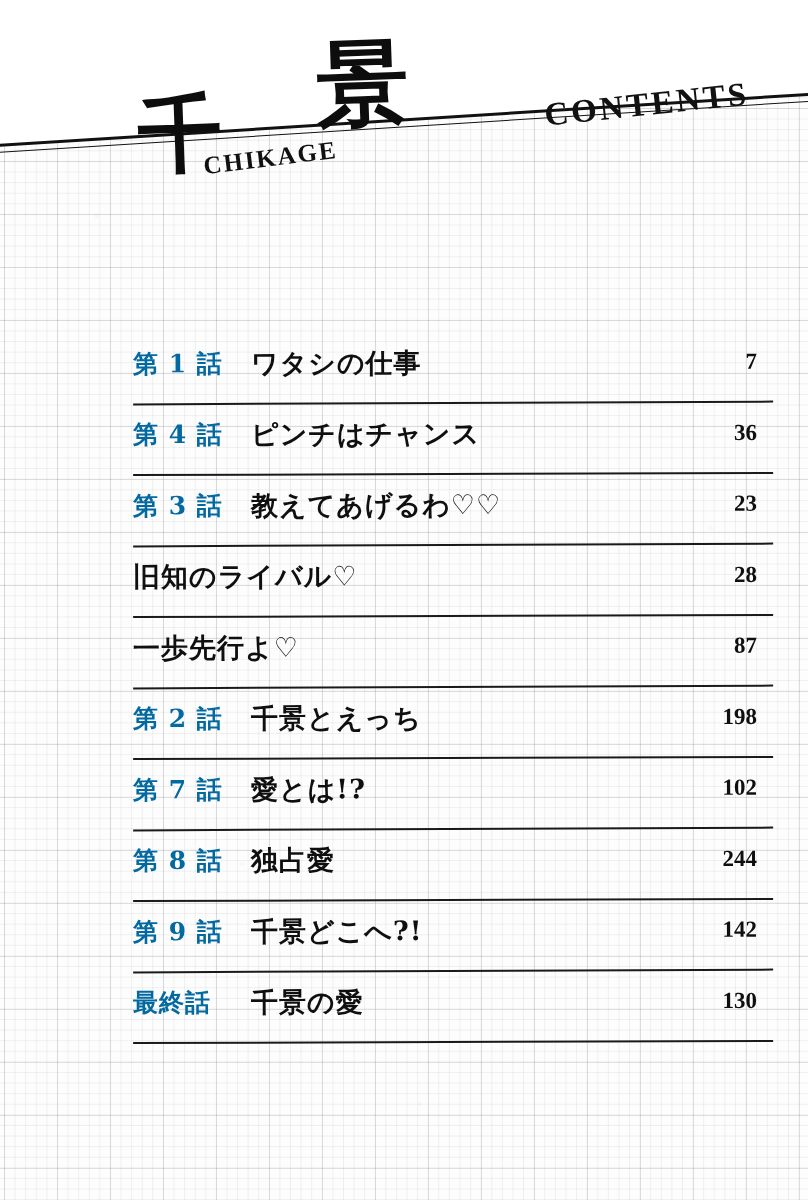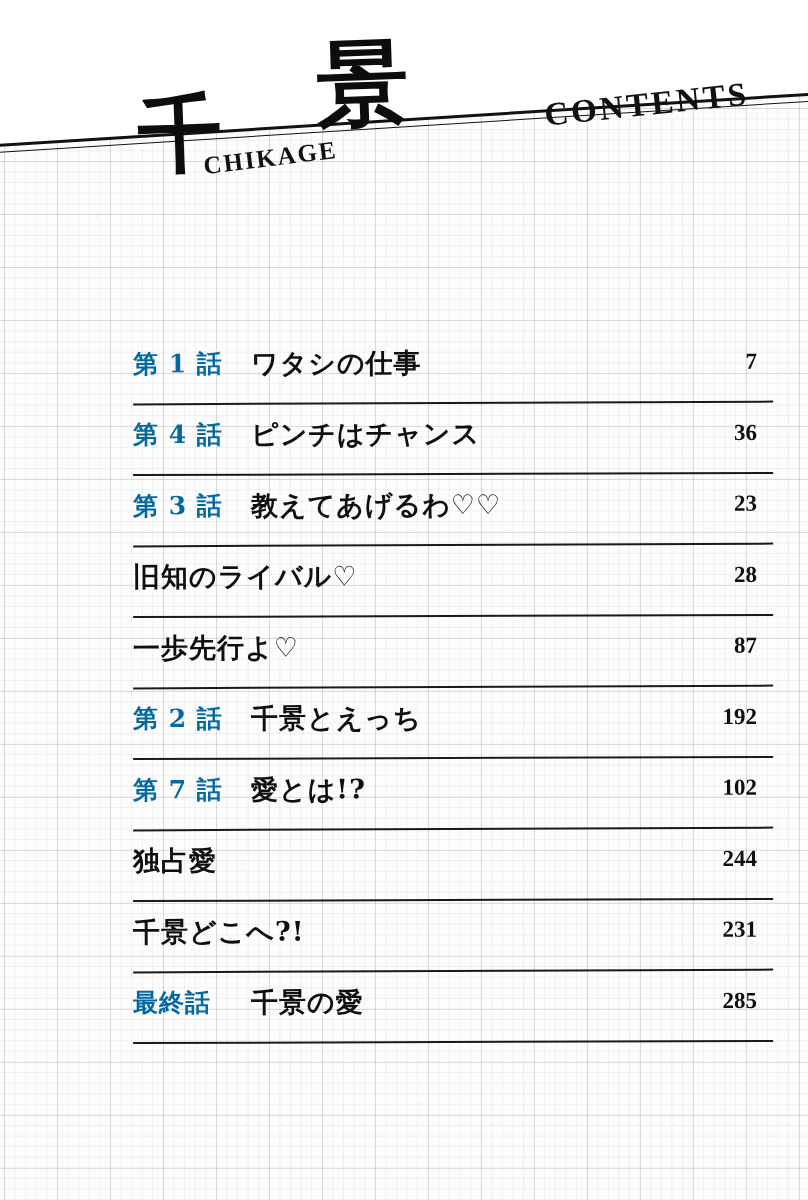--- a/index.html
+++ b/index.html
@@ -220,38 +220,40 @@
   </div>
 
   <div class="toc-row">
     <span class="ch-title">一歩先行よ♡</span>
     <span class="ch-page">87</span>
   </div>
 
   <div class="toc-row">
     <span class="ch-no">第 2 話</span>
     <span class="ch-title">千景とえっち</span>
-    <span class="ch-page">192</span>
+    <span class="ch-page">198</span>
   </div>
 
   <div class="toc-row">
     <span class="ch-no">第 7 話</span>
     <span class="ch-title">愛とは!?</span>
     <span class="ch-page">102</span>
   </div>
 
   <div class="toc-row">
+    <span class="ch-no">第 8 話</span>
     <span class="ch-title">独占愛</span>
     <span class="ch-page">244</span>
   </div>
 
   <div class="toc-row">
+    <span class="ch-no">第 9 話</span>
     <span class="ch-title">千景どこへ?!</span>
-    <span class="ch-page">231</span>
+    <span class="ch-page">142</span>
   </div>
 
   <div class="toc-row">
     <span class="ch-no">最終話</span>
     <span class="ch-title">千景の愛</span>
-    <span class="ch-page">285</span>
+    <span class="ch-page">130</span>
   </div>
 
 </div>
 
 </body></html>

